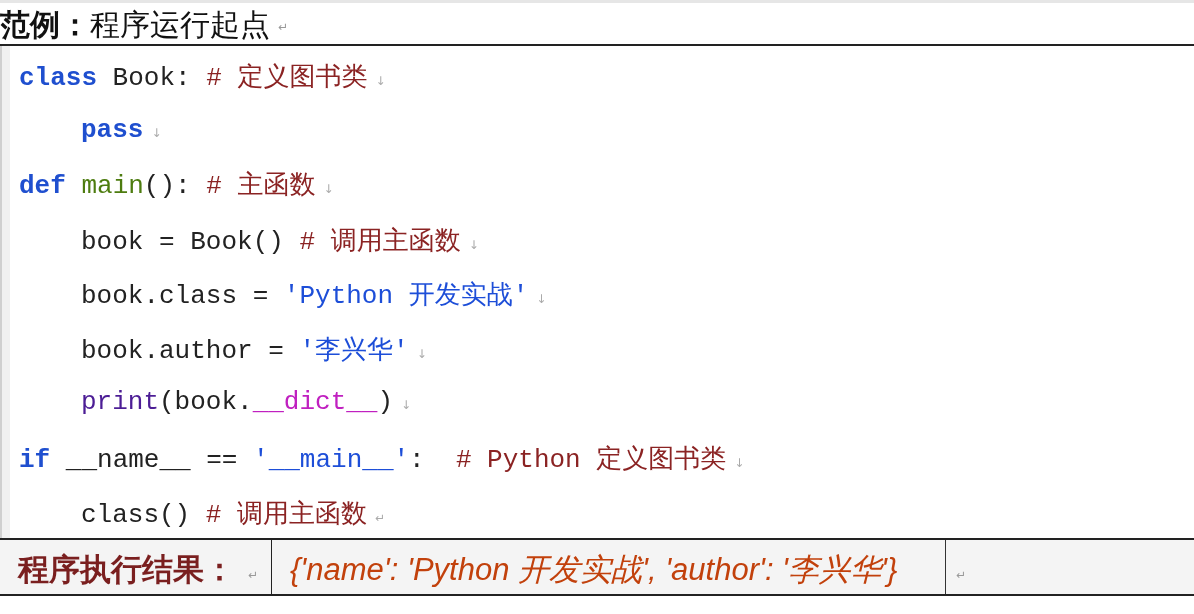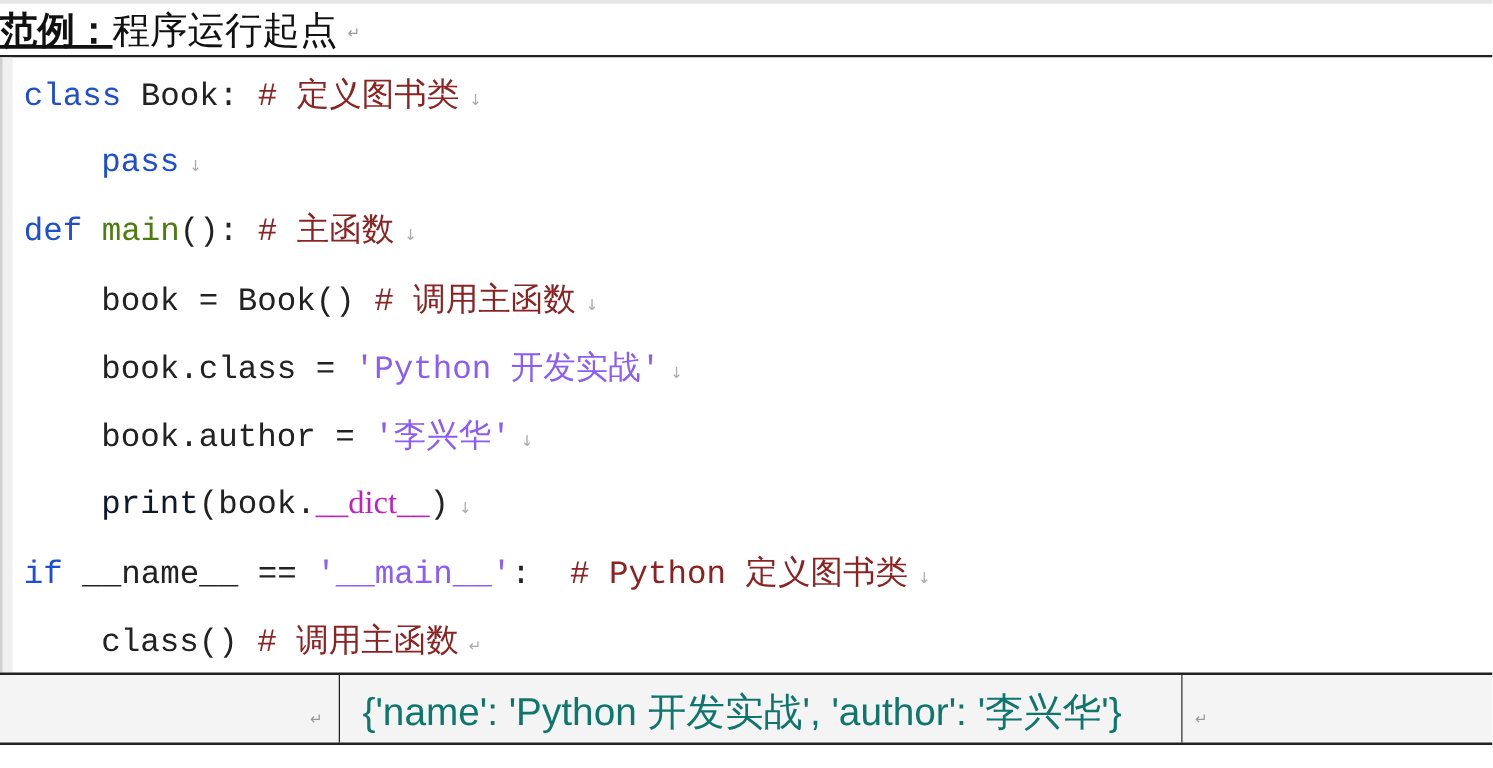--- a/index.html
+++ b/index.html
@@ -1,39 +1,39 @@
 <!DOCTYPE html>
 <html><head>
 <meta charset="utf-8">
 <style>
   html, body { margin:0; padding:0; }
   body { width:1194px; height:614px; background:#ffffff; overflow:hidden; position:relative; font-family:"DejaVu Sans", sans-serif; }
   .topbar { position:absolute; left:0; top:0; width:1194px; height:44px; background:#ffffff; border-top:3px solid #e6e6e6; box-sizing:border-box; }
   .heading { position:absolute; left:0; top:4px; font-size:30px; line-height:36px; color:#111; white-space:nowrap; }
-  .heading .bold { font-weight:bold;text-decoration:underline; }
+  .heading .bold { font-weight:bold; }
   .mark { color:#999; font-size:12px; margin-left:8px; vertical-align:middle; }
   .rule-top { position:absolute; left:0; top:44px; width:1194px; height:2px; background:#222; }
   .code-box { position:absolute; left:0; top:46px; width:1194px; height:492px; background:#fff; }
   .left-strip { position:absolute; left:0; top:0; width:10px; height:492px; background:#f0f0f0; border-left:2px solid #cfcfcf; box-sizing:border-box; }
   .code-line { position:absolute; left:19px; font-family:"Liberation Mono", "DejaVu Sans Mono", monospace; font-size:26px; line-height:32px; white-space:pre; color:#222; }
   .indent { padding-left:62px; }
-  .kw { color:#1f4fcf; }
+  .kw { color:#1f4fcf;font-weight:bold; }
   .fn { color:#4d7c0f; }
-  .bi { color:#0f172a; }
+  .bi { color:#4c1d95; }
   .cm { color:#8b2323; }
-  .st { color:#8b5cf6; }
-  .dn { color:#c020c0;font-family:Liberation Serif, serif; }
+  .st { color:#1d4ed8; }
+  .dn { color:#c020c0; }
   .cjk { font-family:"DejaVu Sans", sans-serif; }
   .para { color:#aaa; font-size:12px; font-family:"DejaVu Sans", sans-serif; margin-left:8px; }
   .result-row { position:absolute; left:0; top:538px; width:1194px; height:58px; border-top:2px solid #222; border-bottom:2px solid #222; box-sizing:border-box; background:#f4f4f4; }
   .result-label { position:absolute; left:0; top:0; width:272px; height:54px; border-right:1.5px solid #222; box-sizing:border-box; }
   .result-label span.txt { position:absolute; left:18px; top:9px; font-size:31px; font-weight:bold; color:#7a1f1f; white-space:nowrap; }
   .result-label .mark2 { position:absolute; left:248px; top:28px; color:#999; font-size:12px; }
   .result-value { position:absolute; left:272px; top:0; width:674px; height:54px; border-right:1px solid #333; box-sizing:border-box; }
-  .result-value span.txt { position:absolute; left:18px; top:9px; font-size:31px; color:#0f766e; white-space:nowrap; font-family:"Liberation Sans", sans-serif; }
+  .result-value span.txt { position:absolute; left:18px; top:9px; font-size:31px; color:#c2410c; white-space:nowrap; font-family:"Liberation Sans", sans-serif;font-style:italic; }
   .result-value .cjk2 { font-family:"DejaVu Sans", sans-serif; }
   .result-tail { position:absolute; left:956px; top:28px; color:#999; font-size:12px; }
 </style>
 </head>
 <body>
 
 <div class="topbar">
   <div class="heading">
     <span class="bold">范例：</span><span>程序运行起点</span><span class="mark">↵</span>
   </div>
@@ -50,19 +50,20 @@
       <div class="code-line indent" style="top: 232px;"><span>book.class = </span><span class="st">'Python </span><span class="st cjk">开发实战</span><span class="st">'</span><span class="para">↓</span></div>
       <div class="code-line indent" style="top: 287px; text-align: center;"><span>book.author = </span><span class="st">'</span><span class="st cjk">李兴华</span><span class="st">'</span><span class="para">↓</span></div>
       <div class="code-line indent" style="top: 340px;"><span class="bi">print</span><span>(book.</span><span class="dn">__dict__</span><span>)</span><span class="para">↓</span></div>
       <div class="code-line" style="top: 396px;"><span class="kw">if</span><span> __name__ == </span><span class="st">'__main__'</span><span>:  </span><span class="cm"># Python </span><span class="cm cjk">定义图书类</span><span class="para">↓</span></div>
       <div class="code-line indent" style="top: 451px;"><span>class() </span><span class="cm"># </span><span class="cm cjk">调用主函数</span><span class="para">↵</span></div>
     </div>
 </div>
 
 <div class="result-row">
   <div class="result-label">
+    <span class="txt">程序执行结果：</span>
     <span class="mark2">↵</span>
   </div>
   <div class="result-value">
     <span class="txt"><span>{'name': 'Python </span><span class="cjk2">开发实战</span><span>', 'author': '</span><span class="cjk2">李兴华</span><span>'}</span></span>
   </div>
   <span class="result-tail">↵</span>
 </div>
 
 </body></html>

